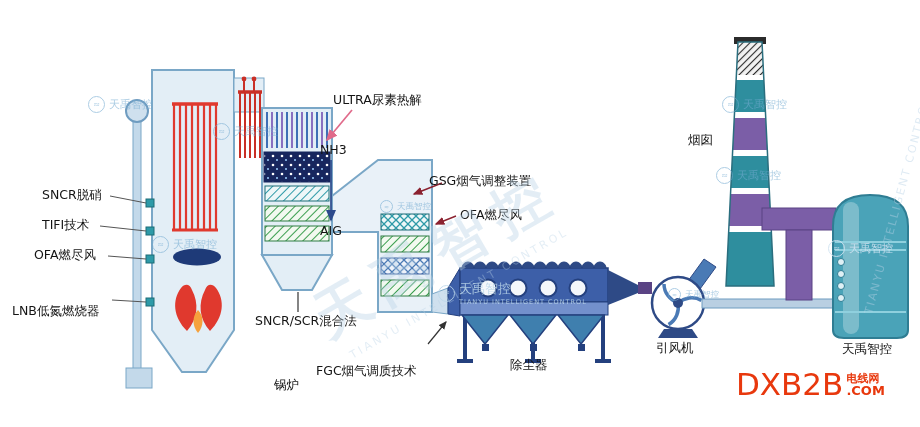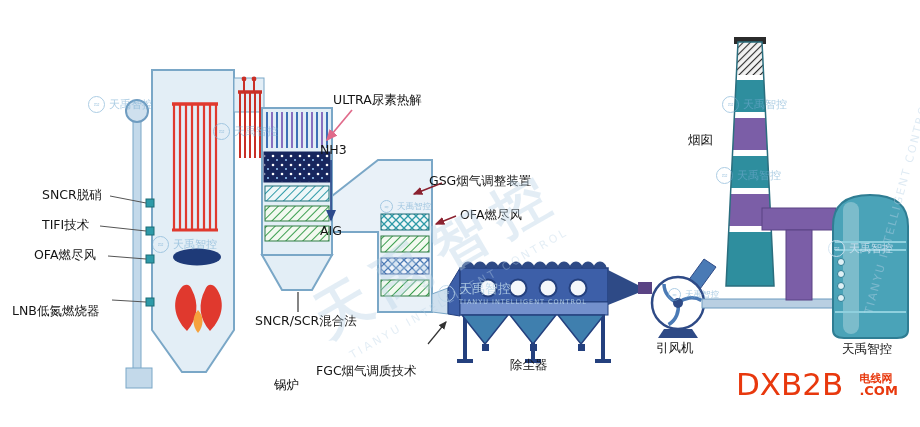--- a/index.html
+++ b/index.html
@@ -16,21 +16,21 @@
   .wm.mid{font-size:13px;color:#bcd7ea;opacity:.85;flex-direction:row;}
   .wm.mid .sub{display:block;font-size:6.5px;letter-spacing:1px;}
   .wm-big{position:absolute;left:300px;top:290px;transform:rotate(-30deg);transform-origin:0 0;
       color:#b8d2e6;opacity:.38;pointer-events:none;text-align:center;}
   .wm-big .cn{font-size:56px;letter-spacing:12px;font-weight:700;}
   .wm-big .en{font-size:11px;letter-spacing:3px;}
   .wm-side{position:absolute;left:862px;top:312px;transform:rotate(-75deg);transform-origin:0 0;
       color:#b8d2e6;opacity:.45;font-size:11px;letter-spacing:2px;white-space:nowrap;pointer-events:none;}
   .logo{position:absolute;left:736px;top:350px;display:flex;align-items:flex-end;color:#e8380d;}
   .logo .main{font-size:31px;font-weight:400;line-height:.8;letter-spacing:0;margin-top:22px;}
-  .logo .side{display:flex;flex-direction:column;align-items:flex-start;margin-left:16px;}
+  .logo .side{display:flex;flex-direction:column;align-items:flex-start;margin-left:3px;}
   .logo .site{font-size:11px;font-weight:700;line-height:1;}
   .logo .tld{font-size:13px;font-weight:800;line-height:1;}
 </style>
 </head>
 <body>
 
 <div class="stage">
 
 <svg width="920" height="427" viewBox="0 0 920 427">
   <defs>

